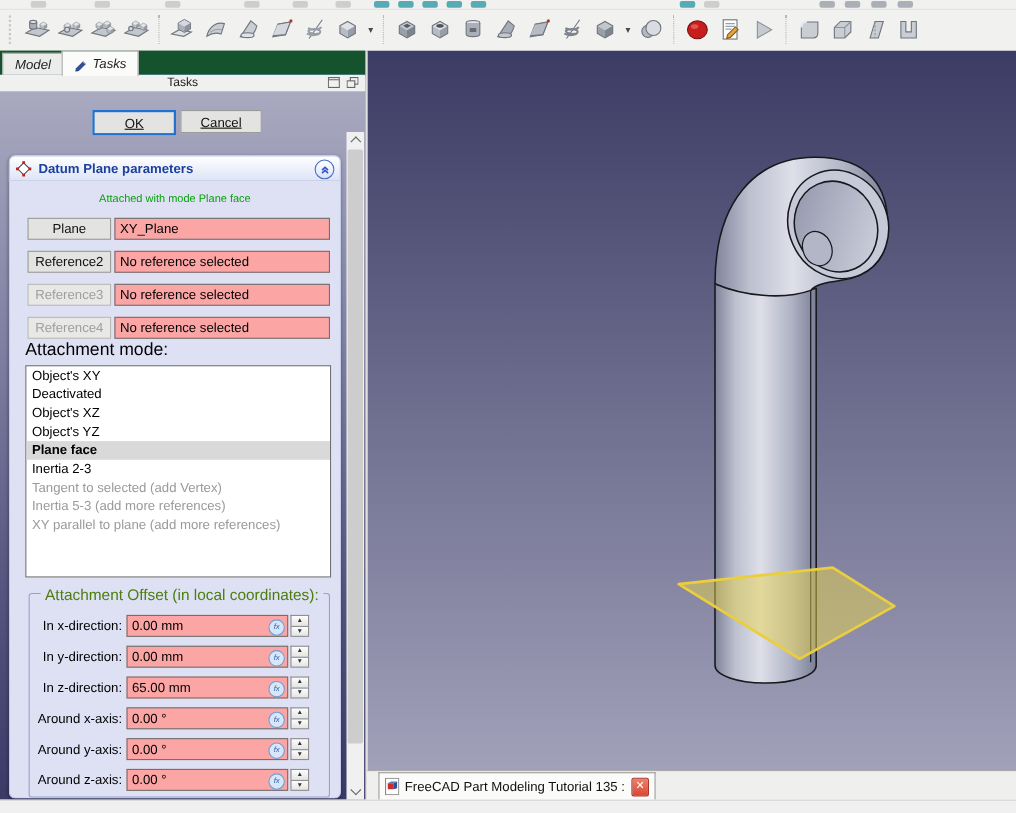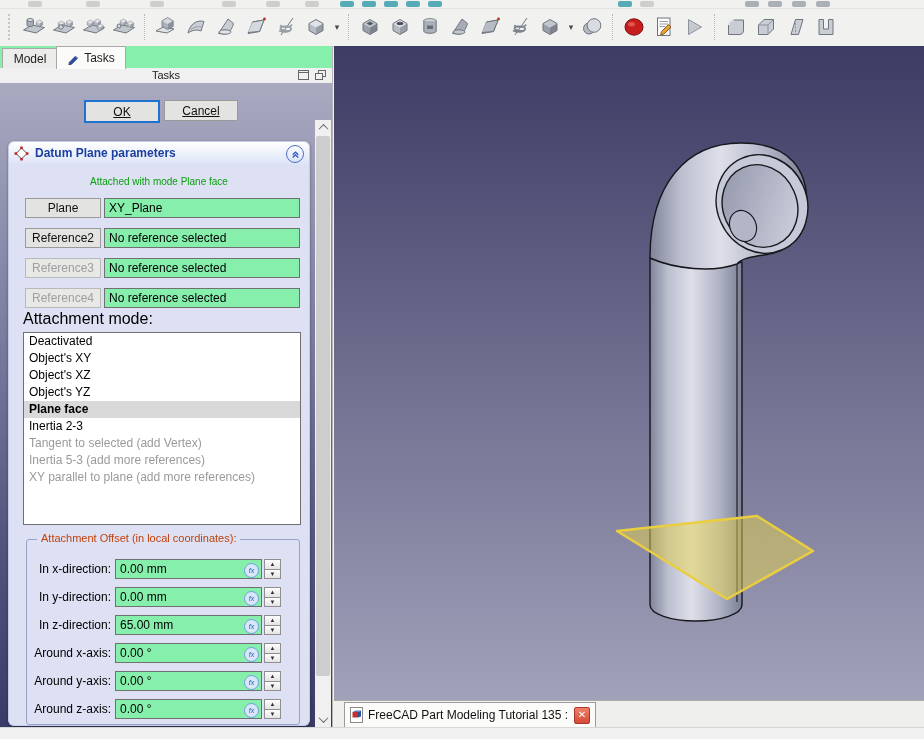--- a/index.html
+++ b/index.html
@@ -12,21 +12,21 @@
   .sliver-mark{position:absolute;top:1px;height:6px;width:14px;border-radius:2px;opacity:.8;}
   .tb-row{position:absolute;left:6px;top:9px;height:36px;display:flex;align-items:center;gap:2px;}
   .tbtn{width:28px;height:28px;display:flex;align-items:center;justify-content:center;border-radius:3px;}
   .tbtn svg{width:24px;height:24px;}
   .tcaret{width:10px;height:28px;display:flex;align-items:center;justify-content:center;font-size:9px;color:#4a4a4a;}
   .tsep{width:1px;height:26px;border-left:1px dotted #b7b7b4;margin:0 4px;}
   .thandle{width:4px;height:26px;border-left:2px dotted #c6c6c3;margin:0 4px 0 2px;}
 
   
   .left-panel{position:absolute;left:0;top:46px;width:332px;bottom:12px;background:#f0f0f0;border-right:1px solid #b4b4b1;}
-  .tabrow{position:absolute;left:0;top:0;width:100%;height:22px;background:#86efac;border-bottom:1px solid #3b82f6;}
+  .tabrow{position:absolute;left:0;top:0;width:100%;height:22px;background:#14532d;border-bottom:1px solid #3b82f6;font-style:italic;}
   .tab{position:absolute;top:2px;height:19px;display:flex;align-items:center;justify-content:center;gap:4px;
        font-size:12px;color:#222;background:#ececeb;border:1px solid #a9a9a9;border-bottom:none;padding:0 10px;}
   .tab.active{top:0;height:22px;background:#fbfbfa;z-index:2;}
   .paneltitle{position:absolute;left:0;top:22px;width:100%;height:15px;background:#f0f0f0;
        font-size:11px;color:#222;text-align:center;line-height:15px;}
   .pt-icons{position:absolute;right:6px;top:2px;display:flex;gap:6px;}
   .panel-content{position:absolute;left:0;top:37px;width:332px;bottom:0;
        background:linear-gradient(#abandon 0) ;}
   .panel-grad{position:absolute;inset:0;background:linear-gradient(#a9a9c0 0%,#8081a3 35%,#55567f 70%,#3a3a67 100%);}
 
@@ -45,32 +45,32 @@
        border:1px solid #c3cde8;border-top:none;border-radius:0 0 6px 6px;}
 
   .status-green{position:absolute;left:0;top:12px;width:100%;text-align:center;font-size:10px;color:#0aa00f;}
 
   .ref-row{position:absolute;left:0;width:100%;height:20px;text-decoration:underline;}
   .ref-row:nth-of-type(1){top:34px;} .ref-row:nth-of-type(2){top:64px;}
   .ref-row:nth-of-type(3){top:94px;} .ref-row:nth-of-type(4){top:124px;}
   .ref-btn{position:absolute;left:16px;top:0;width:76px;height:20px;font-size:12px;color:#111;
        background:#e3e3e1;border:1px solid #9a9a98;display:flex;align-items:center;justify-content:center;box-sizing:border-box;}
   .ref-btn.disabled{color:#9f9f9f;border-color:#b9b9b7;background:#e8e8e6;}
-  .field{position:absolute;background:#86efac;border:1px solid #707070;font-size:12px;color:#000;
+  .field{position:absolute;background:#fca5a5;border:1px solid #707070;font-size:12px;color:#000;
        display:flex;align-items:center;padding:0 4px;box-sizing:border-box;}
   .ref-field{left:95px;top:0;width:196px;height:20px;}
 
   .attach-label{position:absolute;left:14px;top:146px;font-size:16px;color:#000;}
   .mode-list{position:absolute;left:14px;top:168px;width:276px;height:191px;background:#fff;border:1px solid #707070;overflow:hidden;}
   .mode-item{height:17px;line-height:17px;padding-left:5px;font-size:12px;color:#000;white-space:nowrap;}
   .mode-item.selected{background:#d9d9d9;font-weight:bold;}
   .mode-item.disabled{color:#9a9a9a;}
 
   .offset-group{position:absolute;left:17px;top:375px;width:272px;height:184px;border:1px solid #9aa3c6;border-radius:3px;}
-  .legend{position:absolute;left:10px;top:-8px;background:#dde1f3;padding:0 4px;font-size:11px;color:#c2410c;white-space:nowrap;}
+  .legend{position:absolute;left:10px;top:-8px;background:#dde1f3;padding:0 4px;font-size:14px;color:#4d7c0f;white-space:nowrap;}
   .off-row{position:absolute;left:0;width:100%;height:20px;}
   .off-row:nth-of-type(1){top:19px;} .off-row:nth-of-type(2){top:47px;}
   .off-row:nth-of-type(3){top:75px;} .off-row:nth-of-type(4){top:103px;}
   .off-row:nth-of-type(5){top:131px;} .off-row:nth-of-type(6){top:159px;}
   .off-label{position:absolute;left:4px;top:3px;width:80px;text-align:right;font-size:12px;color:#000;}
   .off-field{left:88px;top:0;width:147px;height:20px;}
   .fx{position:absolute;right:2px;top:3px;width:13px;height:13px;border-radius:50%;background:#d7e6f8;
       border:1px solid #6f9fd8;font-size:7px;color:#2a5fae;display:flex;align-items:center;justify-content:center;font-style:italic;}
   .spin{position:absolute;left:237px;top:0;width:17px;height:20px;display:flex;flex-direction:column;box-sizing:border-box;}
   .sp{flex:1;border:1px solid #8f8f8f;background:linear-gradient(#fdfdfd,#e4e4e4);font-size:6px;color:#333;
@@ -455,25 +455,25 @@
                   <span>No reference selected</span>
                 </div>
               </div>
             </div>
 
           <div class="attach-label">Attachment mode:</div>
 
           <div class="mode-list">
 
               <div class="mode-item normal">
+                <span>Object's XY</span>
+              </div>
+
+              <div class="mode-item normal">
                 <span>Deactivated</span>
-              </div>
-
-              <div class="mode-item normal">
-                <span>Object's XY</span>
               </div>
 
               <div class="mode-item normal">
                 <span>Object's XZ</span>
               </div>
 
               <div class="mode-item normal">
                 <span>Object's YZ</span>
               </div>
 

